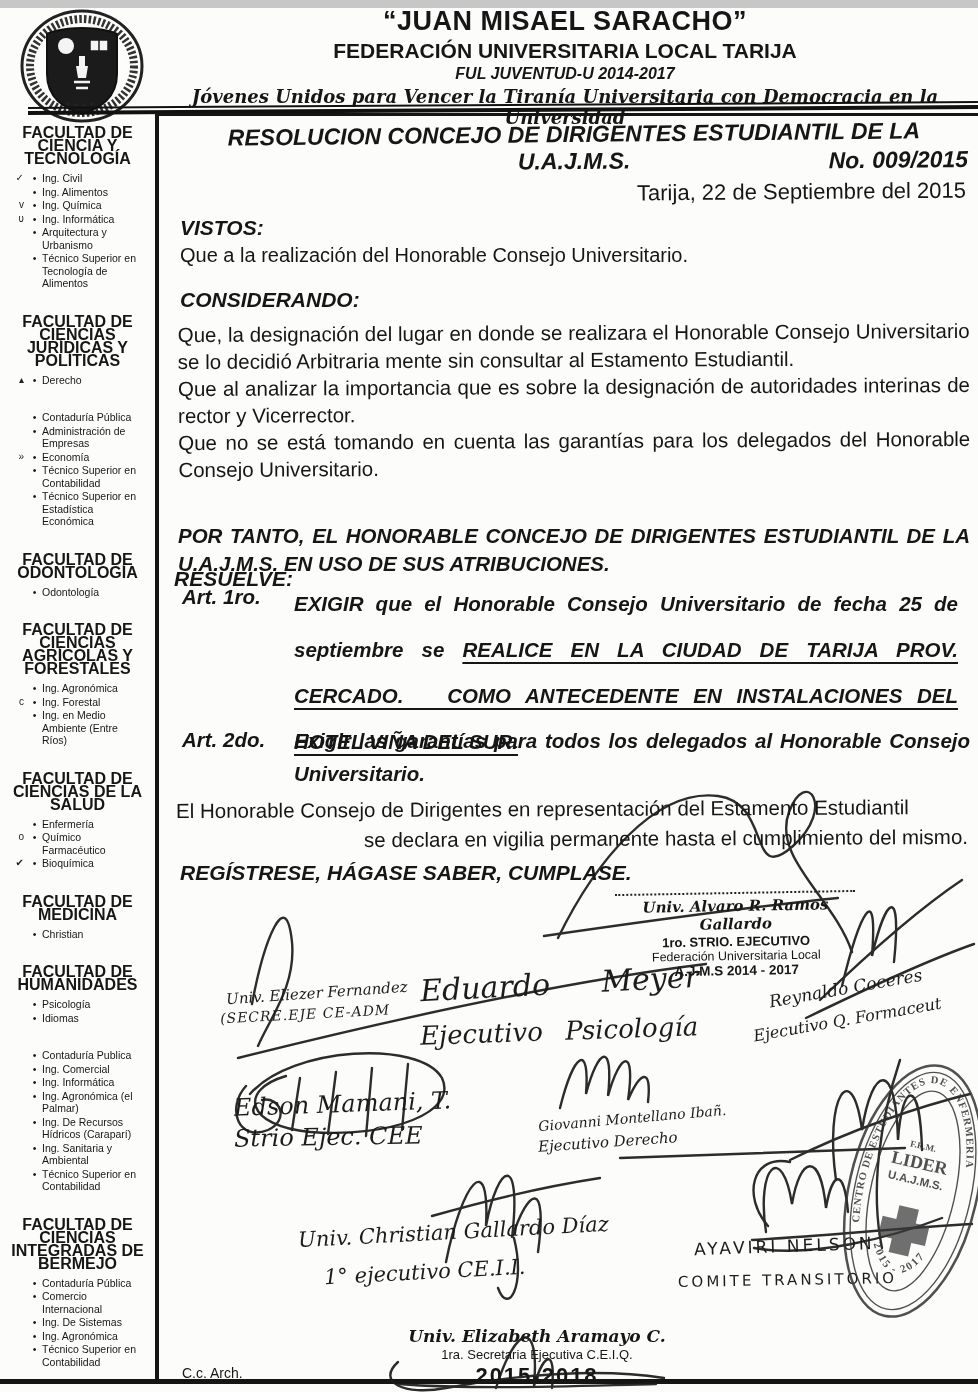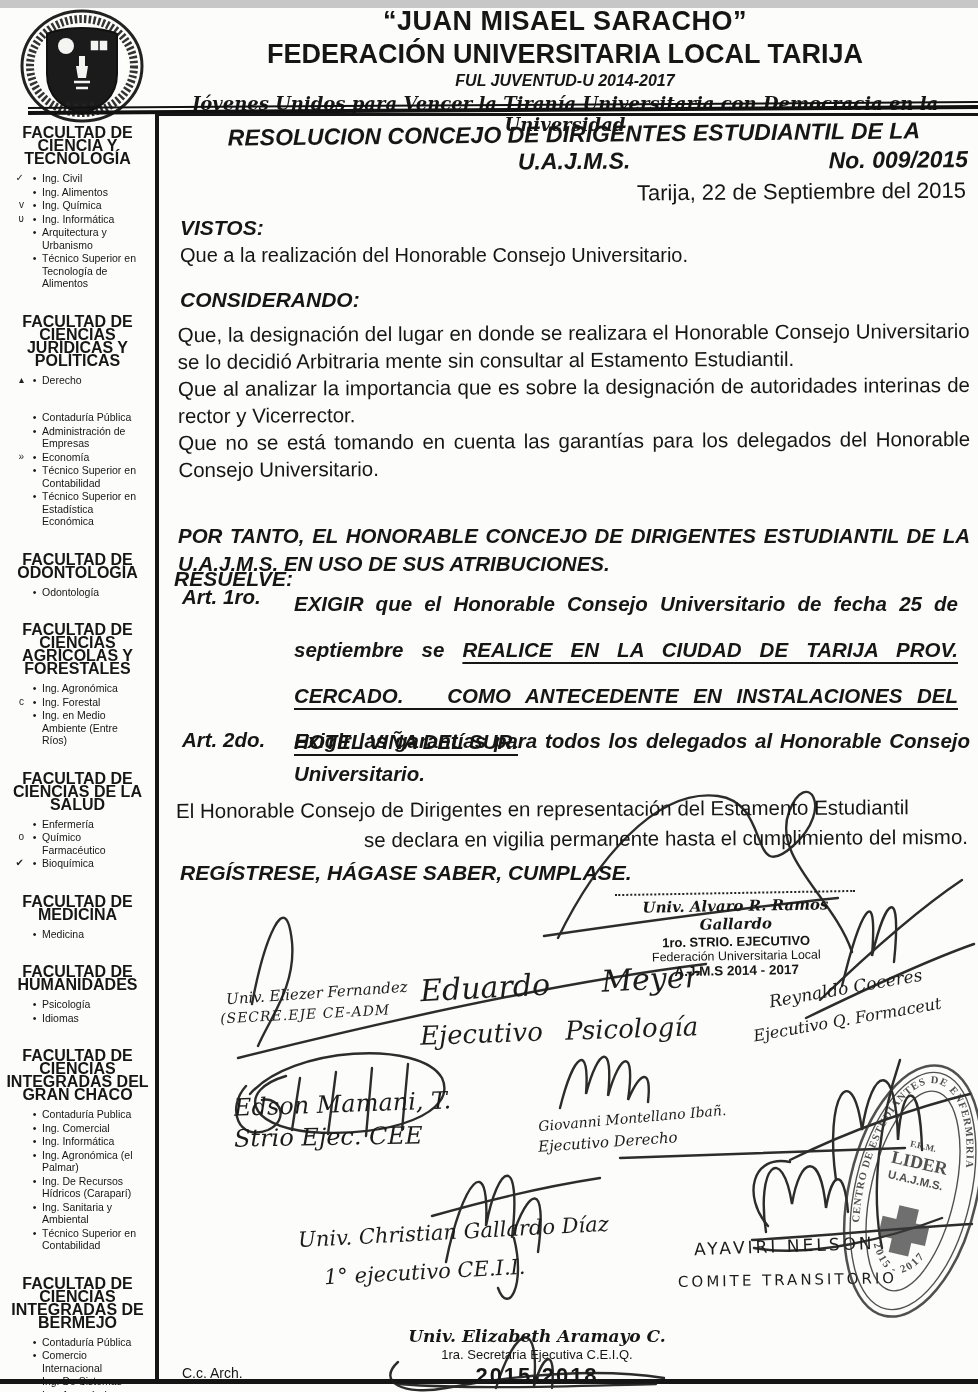--- a/index.html
+++ b/index.html
@@ -3,21 +3,21 @@
 <meta charset="utf-8">
 <style>
   html,body{margin:0;padding:0;background:#9a9a9a;}
   .page{position:relative;width:978px;height:1392px;background:#fcfcfa;overflow:hidden;
         font-family:"Liberation Sans",sans-serif;color:#161616;}
   .scan-strip{position:absolute;left:0;top:0;width:978px;height:8px;background:#c7c7c7;}
 
   
   .hdr{position:absolute;left:160px;top:6px;width:810px;text-align:center;}
   .hdr-school{font-size:27px;font-weight:bold;letter-spacing:.5px;}
-  .hdr-fed{font-size:27px;font-weight:bold;margin-top:2px;}
+  .hdr-fed{font-size:21px;font-weight:bold;margin-top:2px;}
   .hdr-ful{font-size:16px;font-weight:bold;font-style:italic;margin-top:2px;}
   .hdr-motto{font-family:"DejaVu Serif",serif;font-style:italic;font-weight:bold;font-size:18px;margin-top:3px;}
   .hdr-rule{position:absolute;left:28px;top:104px;width:950px;height:9px;transform:rotate(-.35deg);}
   .hdr-rule .r1{height:2px;background:#111;}
   .hdr-rule .r2{height:4px;background:#111;margin-top:2px;}
   .logo{position:absolute;left:16px;top:8px;}
 
   
   .main-box{position:absolute;left:155px;top:113px;right:0;bottom:8px;
             border-left:4px solid #151515;border-top:3px solid #151515;}
@@ -250,41 +250,40 @@
             <span class="clabel">Bioquímica</span>
           </div>
       </div>
     </div>
     <div class="fac">
       <div class="fac-name">FACULTAD DE MEDICINA</div>
       <div class="careers">
         <div class="career-row">
             <span class="mark"></span>
             <span class="bullet">•</span>
-            <span class="clabel">Medicina</span>
+            <span class="clabel">Christian</span>
           </div>
       </div>
     </div>
     <div class="fac">
       <div class="fac-name">FACULTAD DE HUMANIDADES</div>
       <div class="careers">
         <div class="career-row">
             <span class="mark"></span>
             <span class="bullet">•</span>
             <span class="clabel">Psicología</span>
           </div>
         <div class="career-row">
             <span class="mark"></span>
             <span class="bullet">•</span>
             <span class="clabel">Idiomas</span>
           </div>
       </div>
     </div>
     <div class="fac">
-      <div class="fac-name">FACULTAD DE CIENCIAS INTEGRADAS DEL GRAN CHACO</div>
       <div class="careers">
         <div class="career-row">
             <span class="mark"></span>
             <span class="bullet">•</span>
             <span class="clabel">Contaduría Publica</span>
           </div>
         <div class="career-row">
             <span class="mark"></span>
             <span class="bullet">•</span>
             <span class="clabel">Ing. Comercial</span>

